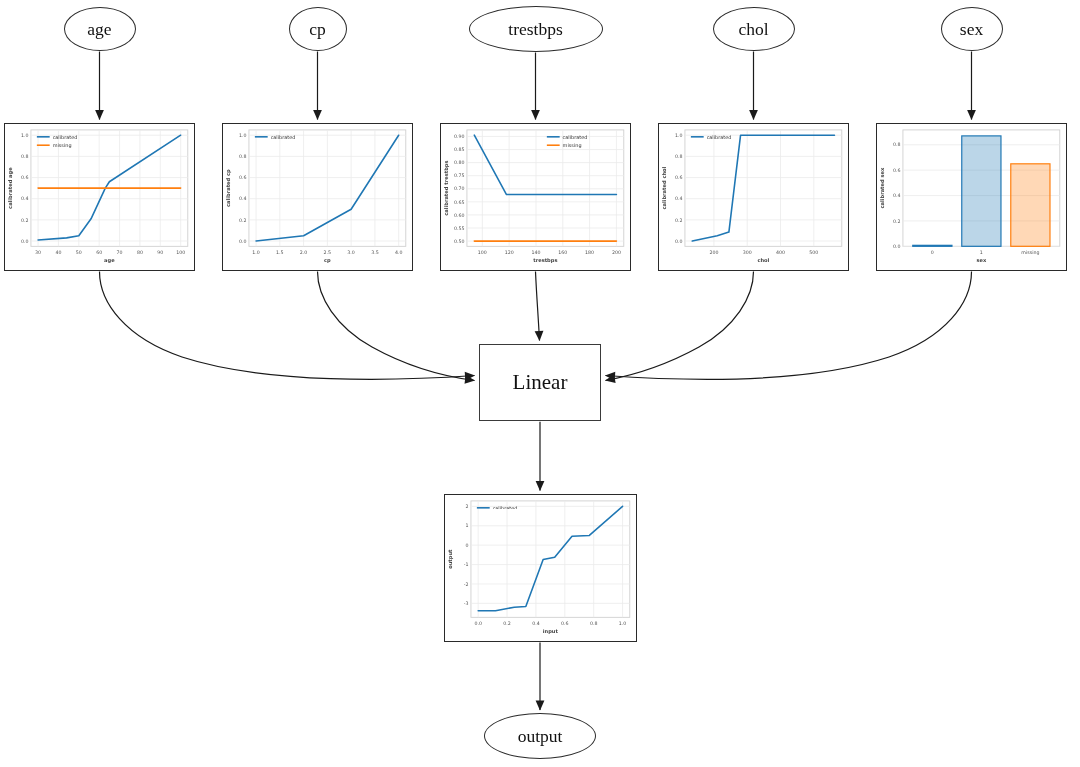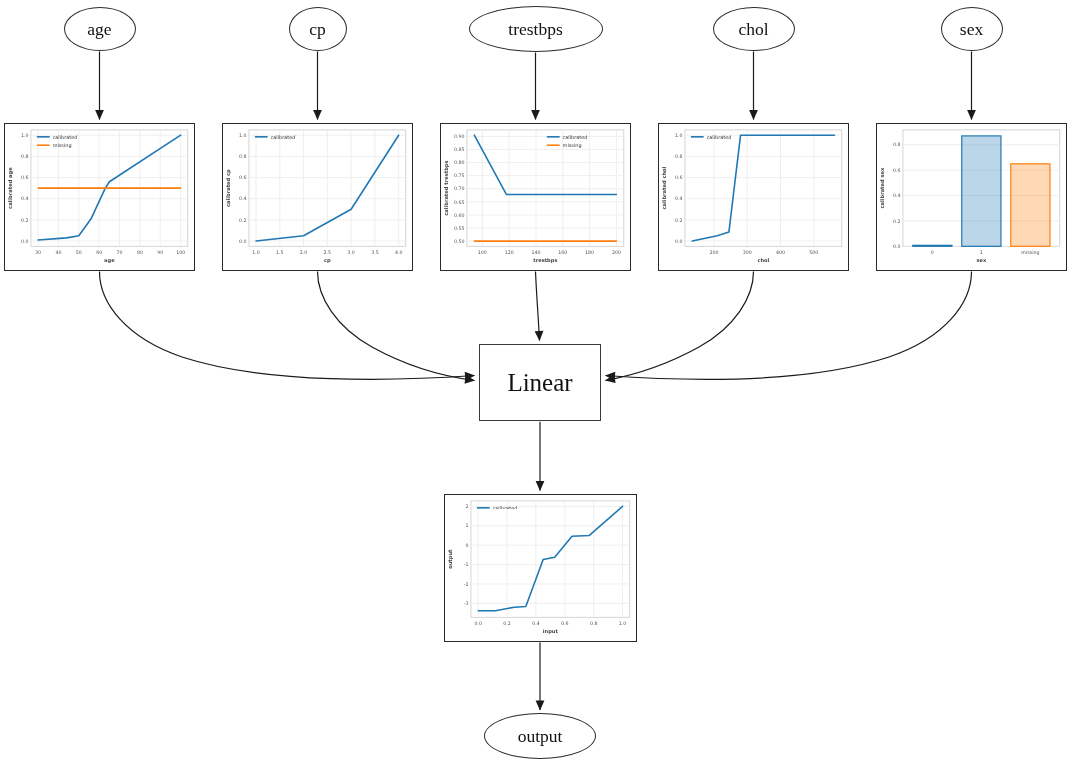--- a/index.html
+++ b/index.html
@@ -2,21 +2,21 @@
 <html><head>
 <meta charset="utf-8">
 <style>
   html,body{margin:0;padding:0;background:#ffffff;}
   #canvas{position:relative;width:1080px;height:767px;background:#ffffff;overflow:hidden;
           font-family:"Liberation Serif", serif;}
   .ellipse-node{position:absolute;border:1.4px solid #2b2b2b;border-radius:50%;
     display:flex;align-items:center;justify-content:center;background:#fff;
     font-size:17.5px;color:#111;box-sizing:border-box;}
   .rect-node{position:absolute;border:1.5px solid #3a3a3a;background:#fff;
-    display:flex;align-items:center;justify-content:center;font-size:25px;color:#111;
+    display:flex;align-items:center;justify-content:center;font-size:21px;color:#111;
     box-sizing:border-box;}
   .plot-card{position:absolute;top:123px;width:191px;height:148px;border:1.3px solid #2a2a2a;
     background:#fff;box-sizing:border-box;}
   .plot-card svg{display:block;width:100%;height:100%;}
   .plot-card-out{position:absolute;left:444px;top:494px;width:193px;height:148px;
     border:1.3px solid #2a2a2a;background:#fff;box-sizing:border-box;}
   .plot-card-out svg{display:block;width:100%;height:100%;}
   #edges{position:absolute;left:0;top:0;width:1080px;height:767px;pointer-events:none;}
   .chart-text{font-family:"DejaVu Sans", sans-serif;}
 </style>

